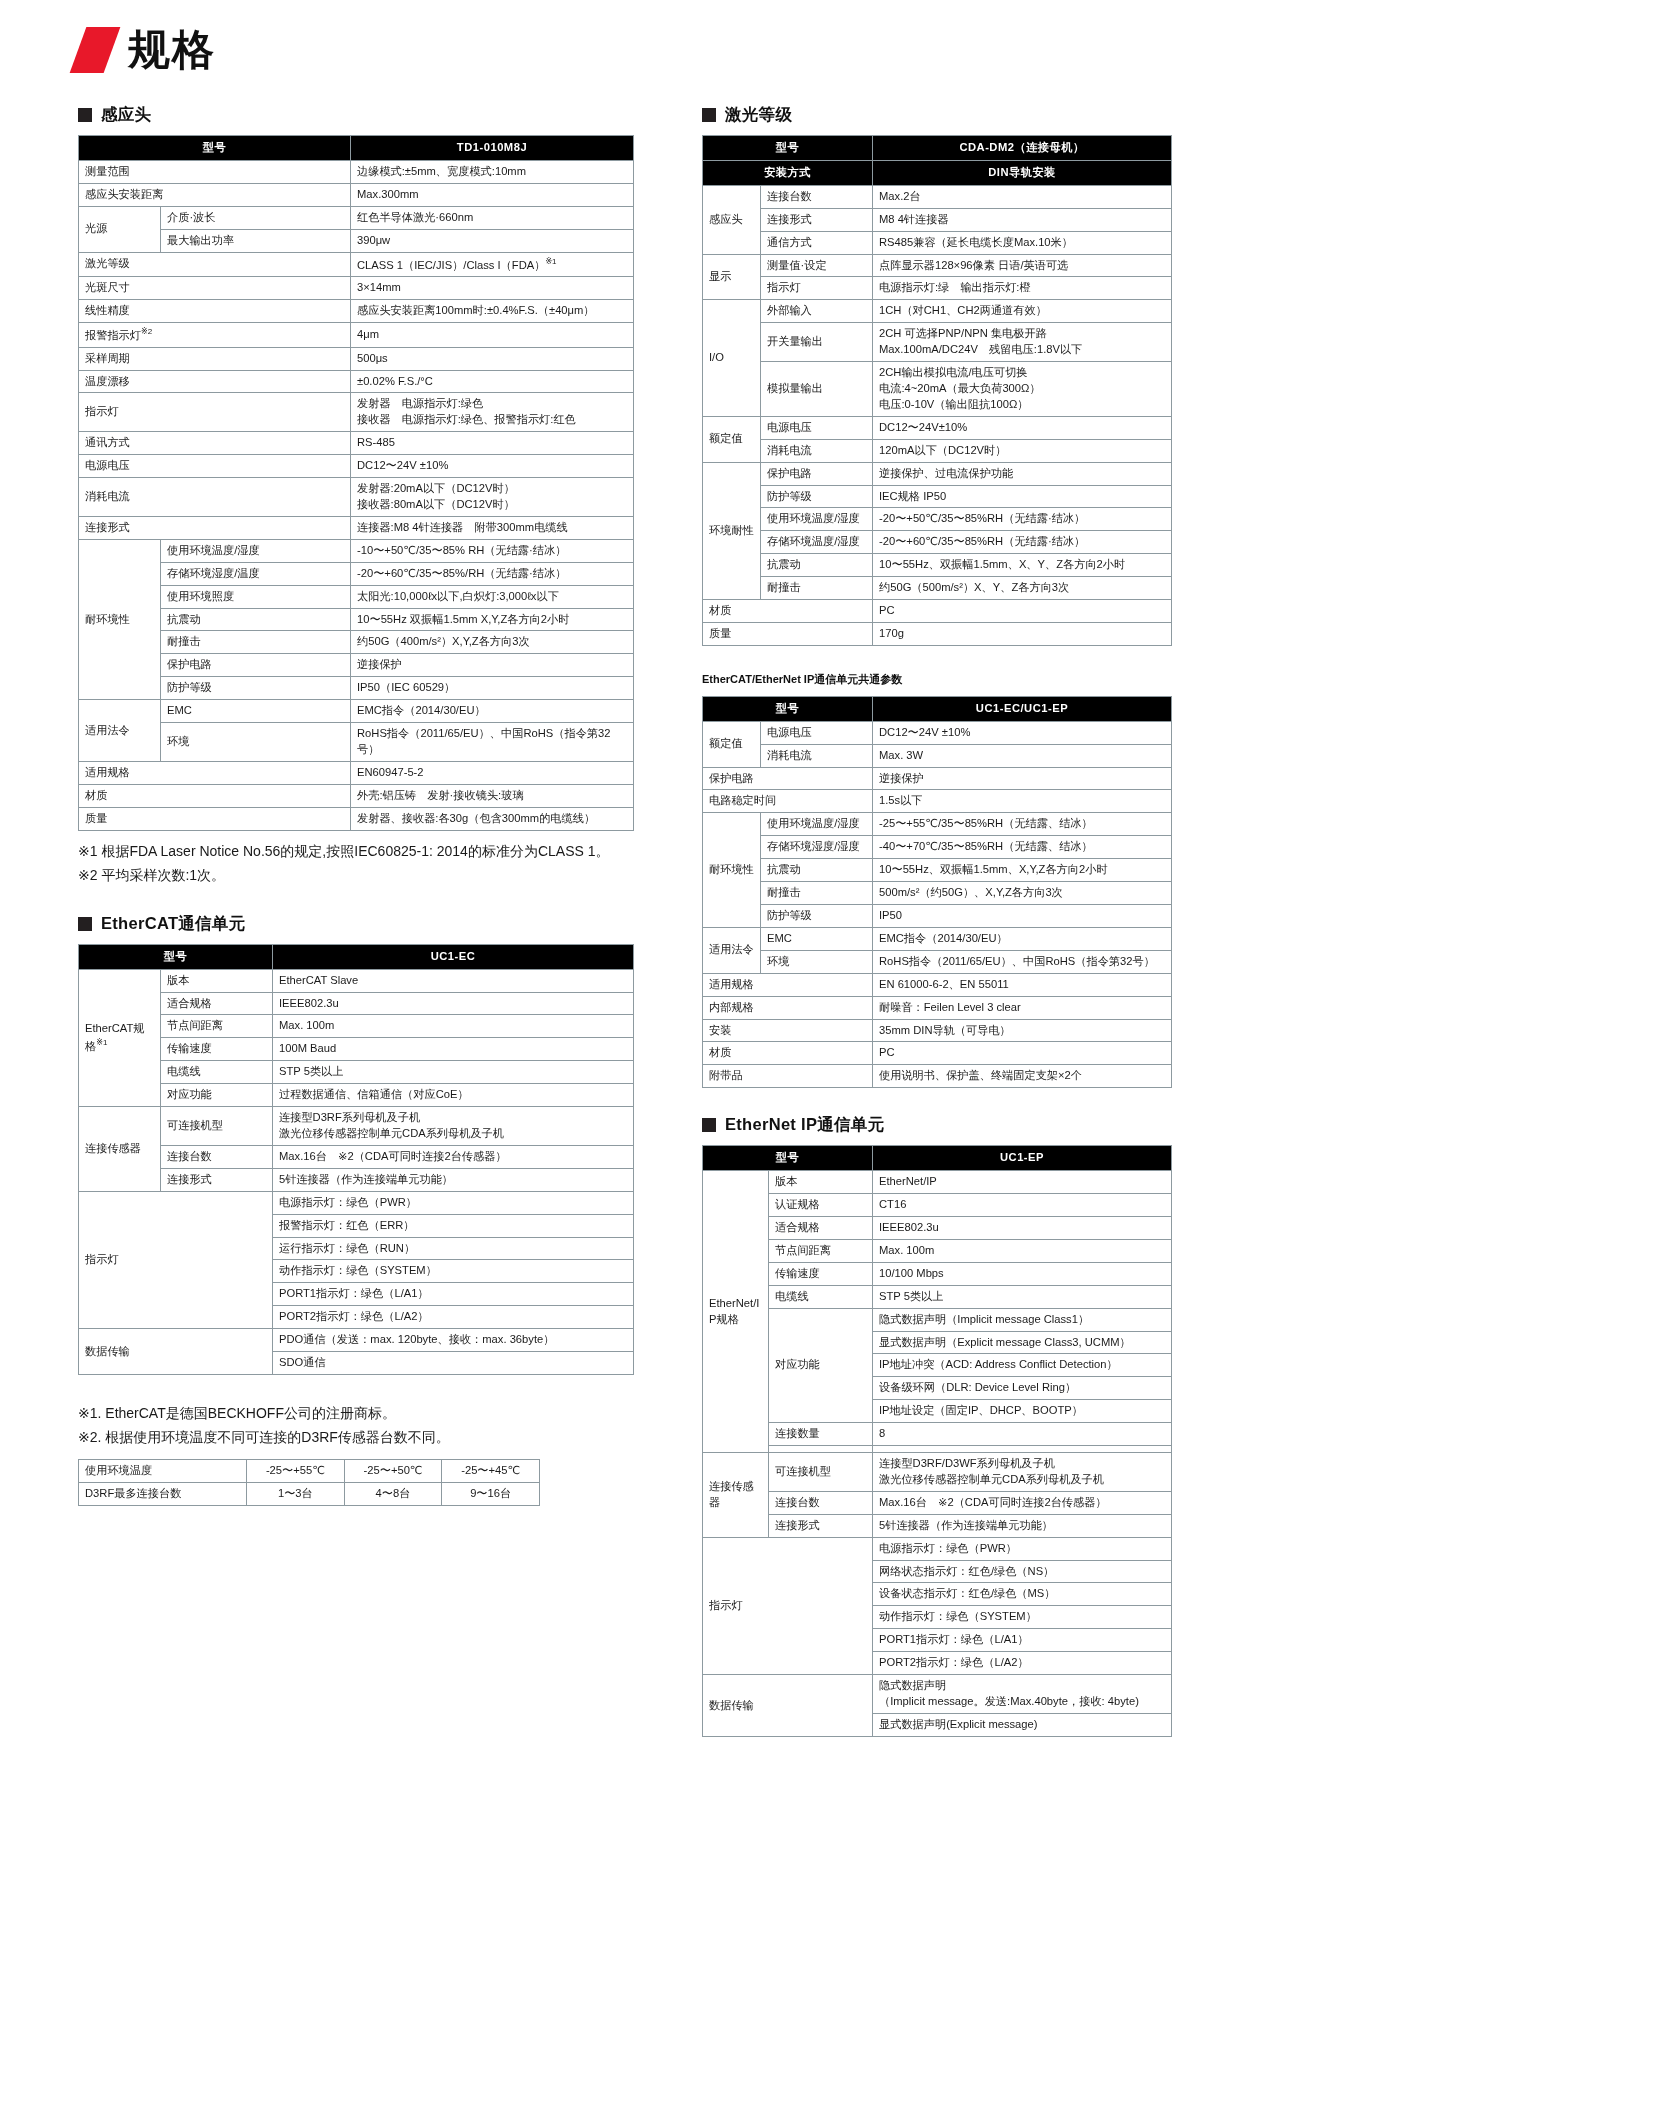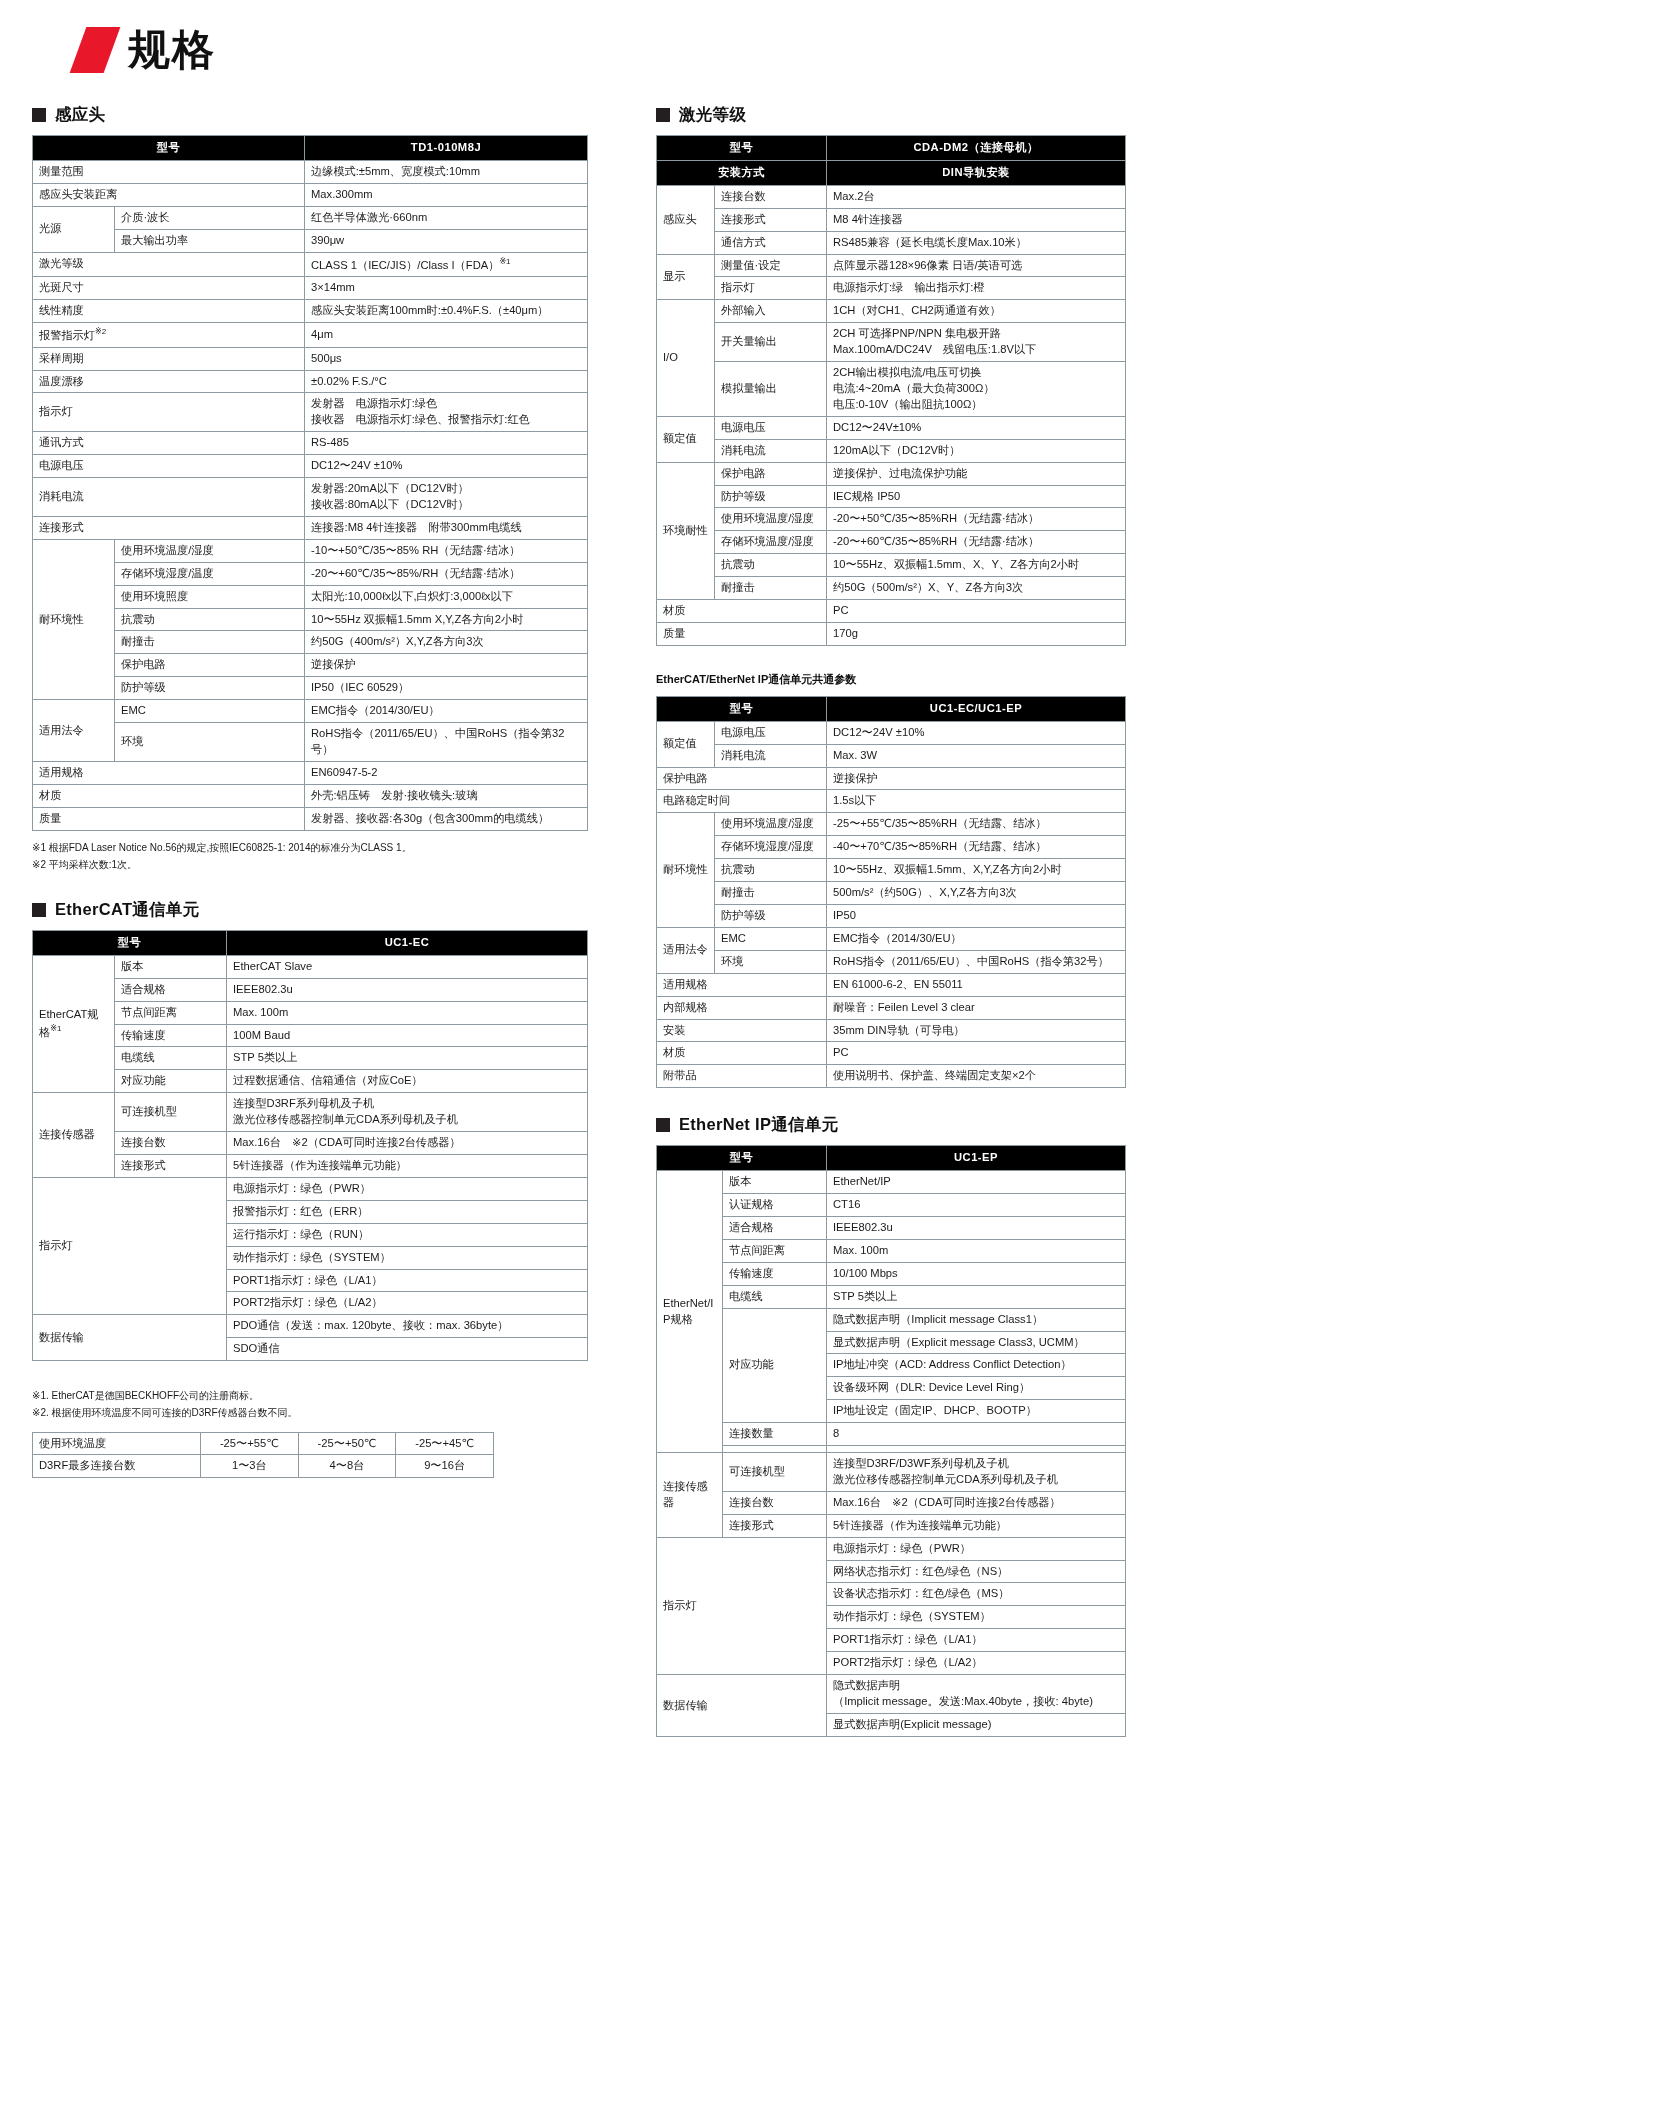--- a/index.html
+++ b/index.html
@@ -17,21 +17,21 @@
   .title-row { display:flex; align-items:center; padding:22px 0 0 78px; }
   .slash {
     width:34px; height:46px; margin-right:16px;
     background:#e8182a;
     transform:skewX(-20deg);
     display:inline-block;
   }
   .title-text { font-size:42px; font-weight:700; letter-spacing:2px; color:#111; }
 
   
-  .cols { display:flex; padding:0 40px 0 32px; gap:36px; align-items:flex-start; }
+  .cols { display:flex; padding:0 40px 0 78px; gap:36px; align-items:flex-start; }
   .col { width:556px; flex:0 0 556px; }
   .col.right { width:470px; flex:0 0 470px; margin-left:32px; }
 
   
   .sec-head { display:flex; align-items:center; margin:26px 0 9px 0; }
   .sq { width:14px; height:14px; background:#231f20; margin-right:9px; display:inline-block; }
   .sec-title { font-size:16.5px; font-weight:700; color:#111; letter-spacing:.3px; }
 
   
   table.spec {
@@ -54,21 +54,21 @@
     color:#ffffff;
     font-weight:700;
     text-align:center;
     letter-spacing:.5px;
     padding:4px 6px;
   }
   table.spec td.ctr { text-align:center; }
   sup.mk { font-size:8px; vertical-align:super; }
 
   
-  .notes { margin-top:8px; font-size:10px; line-height:1.72; color:#1a1a1a; }
+  .notes { margin-top:8px; font-size:14px; line-height:1.72; color:#1a1a1a; }
   .notes div { white-space:nowrap; }
 
   .plain-title { font-size:11px; font-weight:700; margin:26px 0 9px 0; color:#111; }
 
   .gap-sm { height:10px; }
   .multiline { white-space:pre-line; }
 </style>
 </head>
 <body>
 

